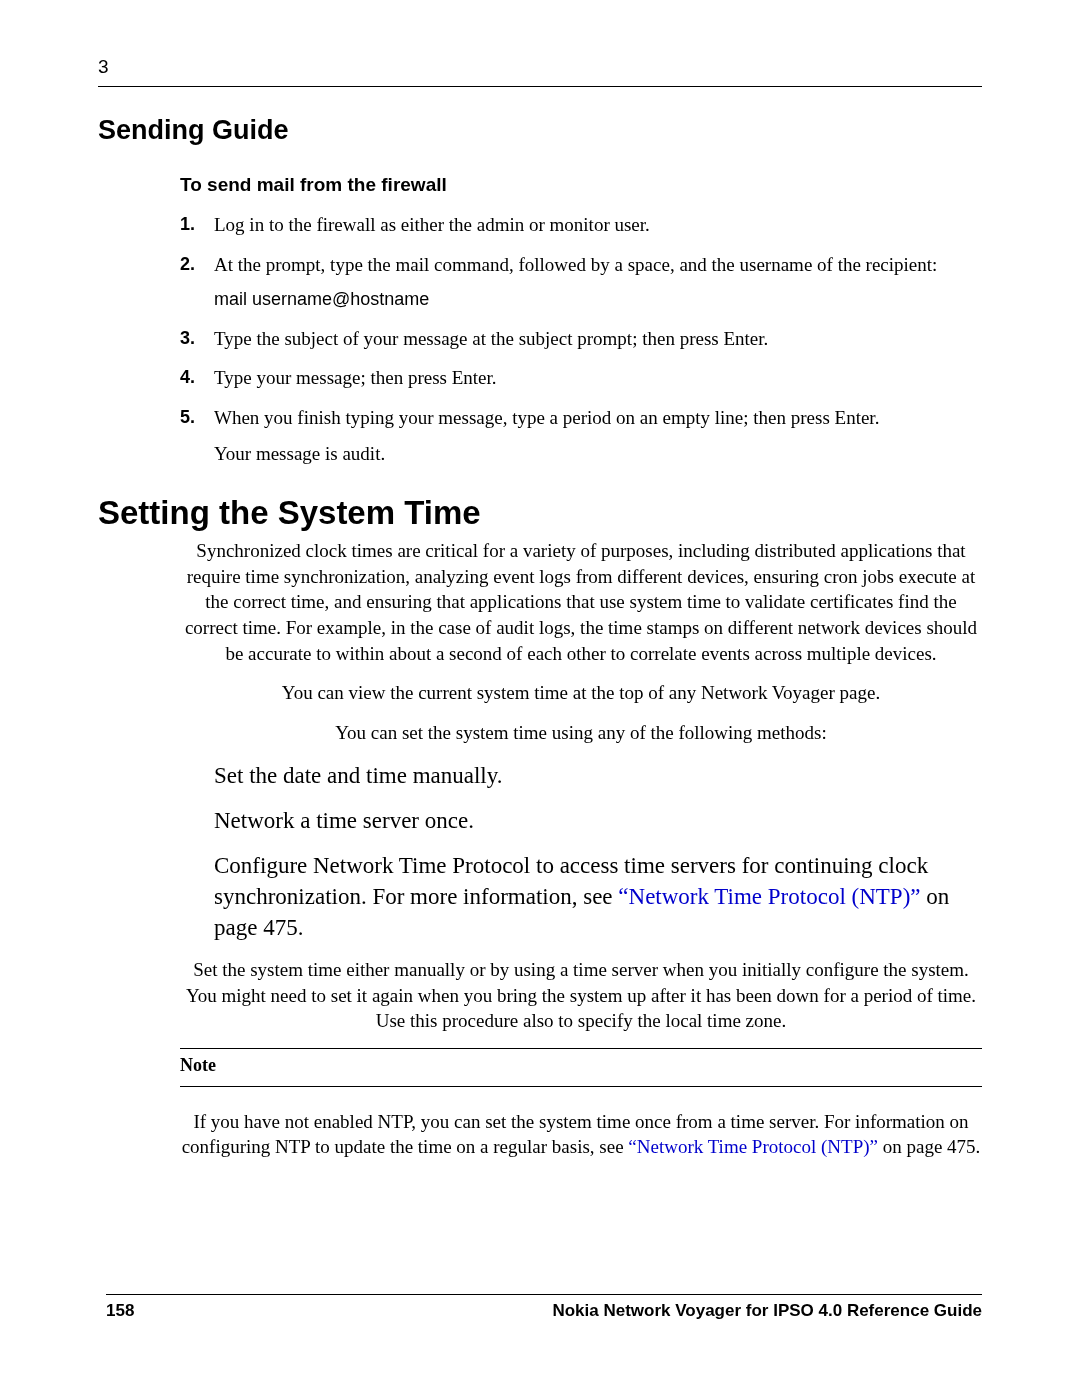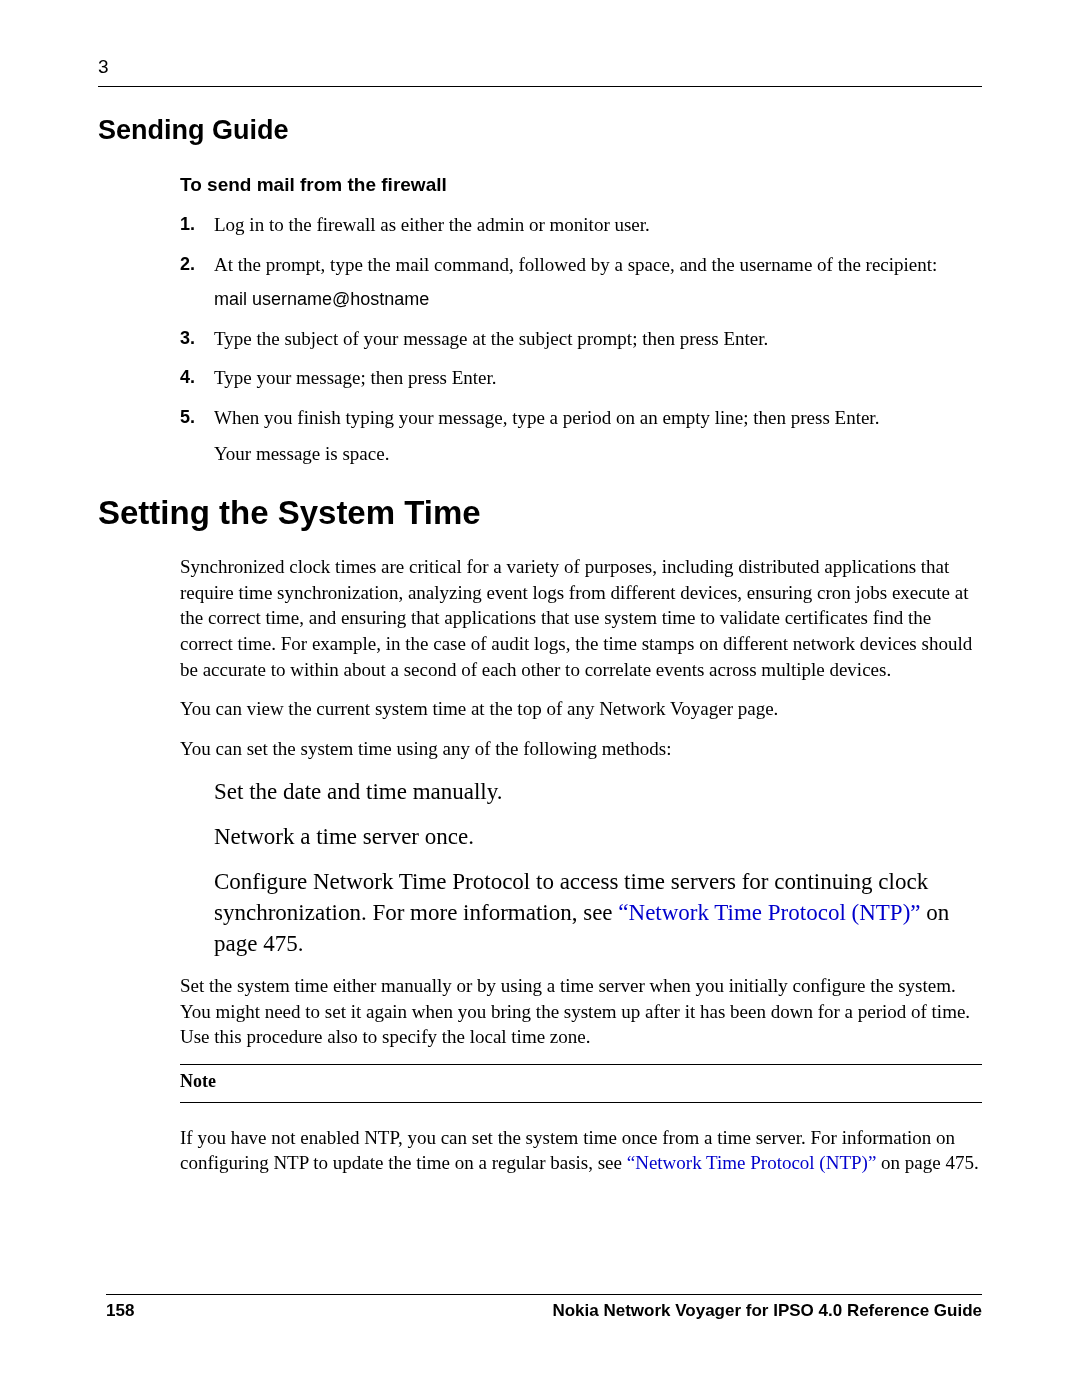--- a/index.html
+++ b/index.html
@@ -31,21 +31,21 @@
       font-family: Arial, Helvetica, sans-serif;
       font-size: 27px;
       font-weight: bold;
       margin-bottom: 28px;
     }
     .h1 {
       font-family: Arial, Helvetica, sans-serif;
       font-size: 33px;
       font-weight: bold;
       margin-top: 28px;
-      margin-bottom: 22px;
+      margin-bottom: 6px;
     }
     .sub-heading {
       font-family: Arial, Helvetica, sans-serif;
       font-size: 19px;
       font-weight: bold;
       margin-left: 82px;
       margin-bottom: 16px;
     }
     .ol {
       list-style: none;
@@ -75,20 +75,21 @@
     .followup {
       margin-top: 10px;
     }
     .body-block {
       margin-left: 82px;
     }
     .p {
       font-size: 19px;
       line-height: 1.35;
       margin-bottom: 14px;
+      text-align: center;
     }
     .bullet-list {
       margin-left: 34px;
       margin-bottom: 14px;
     }
     .bullet-list .item {
       font-size: 23px;
       line-height: 1.35;
       margin-bottom: 14px;
     }
@@ -161,21 +162,21 @@
     <span class="num">3.</span>
     <span>Type the subject of your message at the subject prompt; then press Enter.</span>
   </li>
   <li>
     <span class="num">4.</span>
     <span>Type your message; then press Enter.</span>
   </li>
   <li>
     <span class="num">5.</span>
     <span>When you finish typing your message, type a period on an empty line; then press Enter.</span>
-    <div class="followup">Your message is space.</div>
+    <div class="followup">Your message is audit.</div>
   </li>
 </ol>
 
 <div class="h1">Setting the System Time</div>
 
 <div class="body-block">
   <div class="p">Synchronized clock times are critical for a variety of purposes, including distributed applications that require time synchronization, analyzing event logs from different devices, ensuring cron jobs execute at the correct time, and ensuring that applications that use system time to validate certificates find the correct time. For example, in the case of audit logs, the time stamps on different network devices should be accurate to within about a second of each other to correlate events across multiple devices.</div>
   <div class="p">You can view the current system time at the top of any Network Voyager page.</div>
   <div class="p">You can set the system time using any of the following methods:</div>
 

